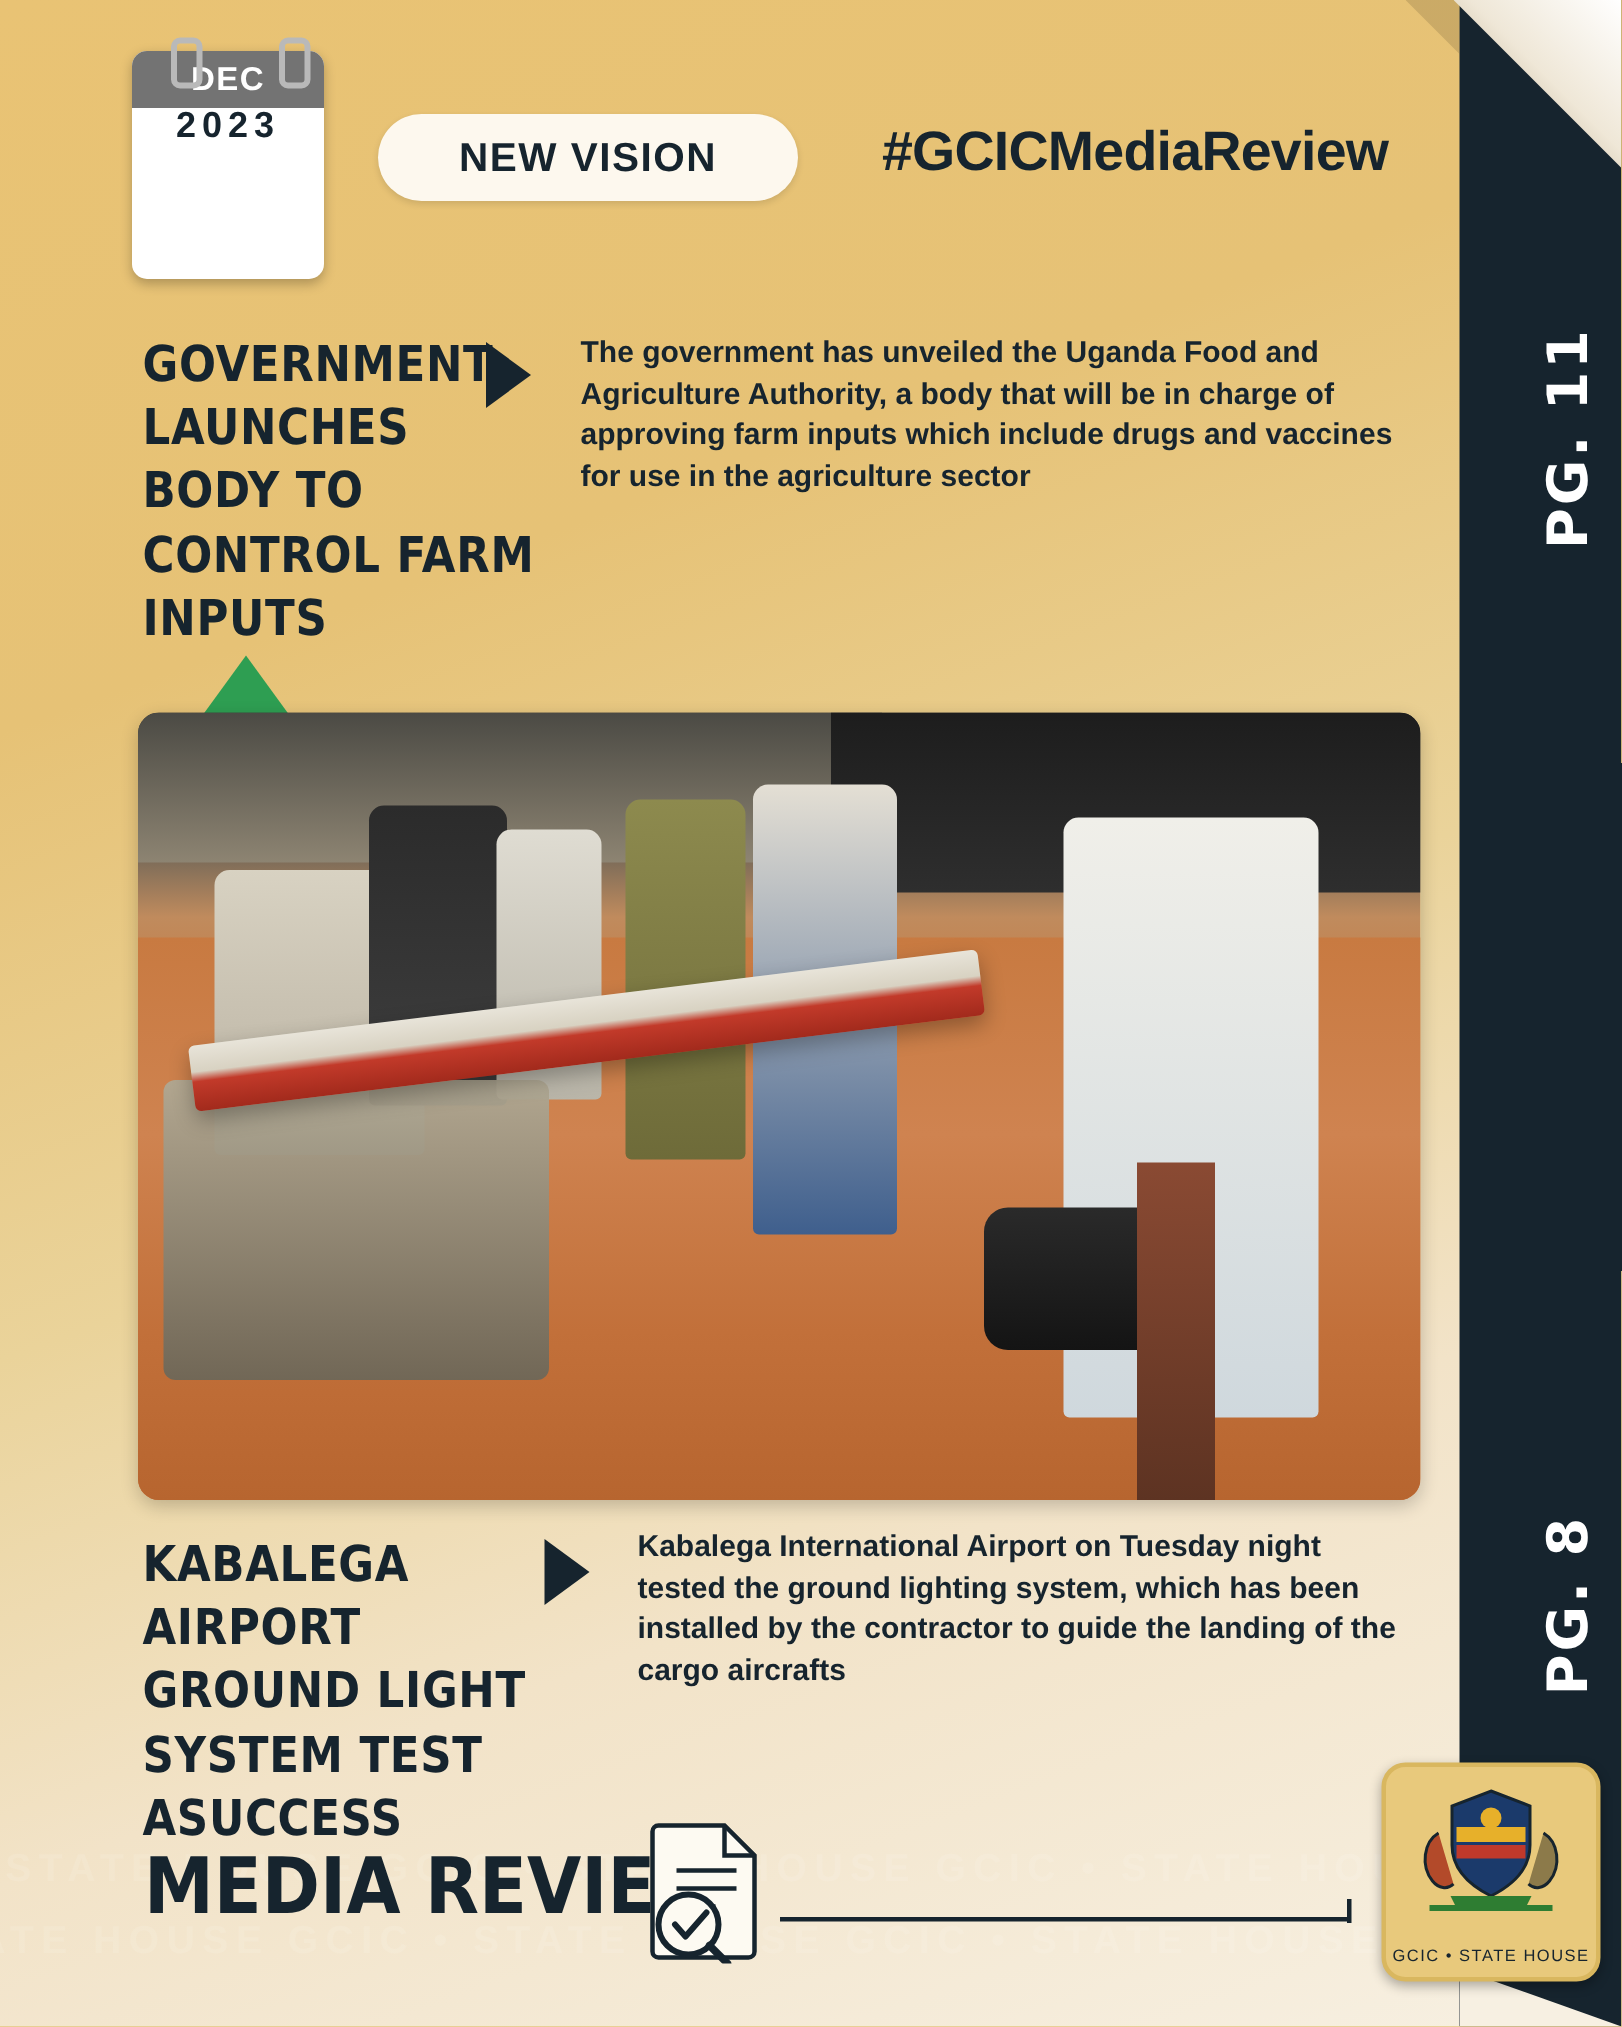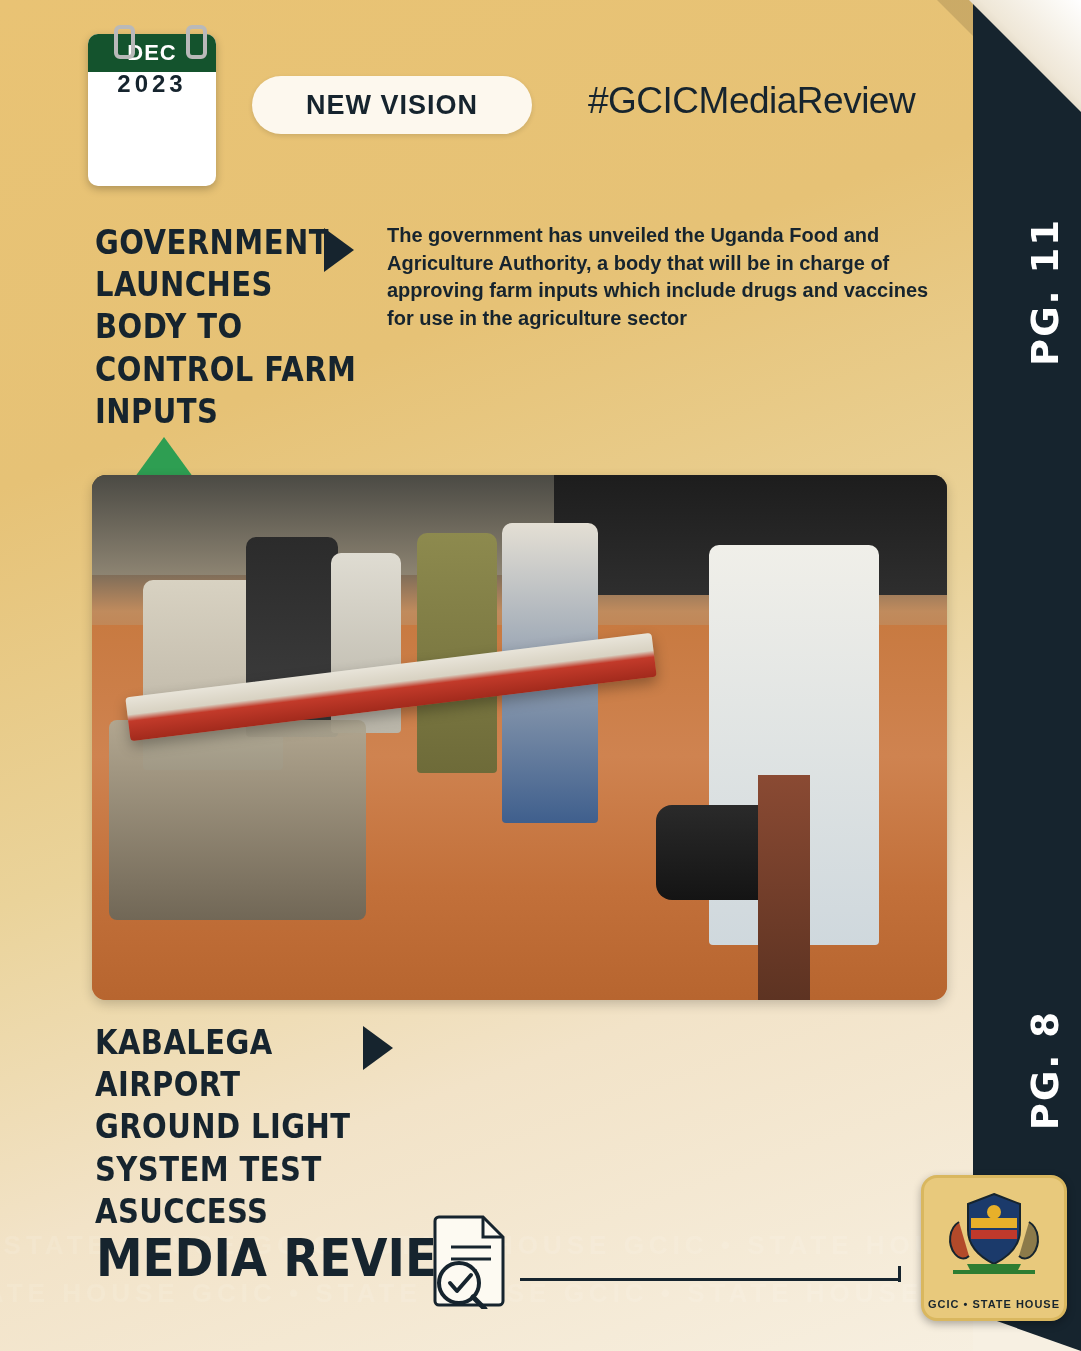--- a/index.html
+++ b/index.html
@@ -56,21 +56,21 @@
   #pg-8{top:1010px;}
 
   
   .calendar{
     position:absolute;left:88px;top:34px;width:128px;height:152px;
     background:#ffffff;border-radius:10px;
     box-shadow:0 3px 8px rgba(0,0,0,.25);
     text-align:center;overflow:hidden;
   }
   .cal-top{
-    height:38px;background:#14532d;color:#fff;font-weight:bold;font-size:22px;
+    height:38px;background:#737373;color:#fff;font-weight:bold;font-size:22px;
     letter-spacing:1px;line-height:38px;
   }
   .cal-day{
     font-size:62px;font-weight:bold;color:#16242e;line-height:70px;margin-top:4px;
     font-family:"DejaVu Sans", sans-serif;
   }
   .cal-year{
     font-size:24px;font-weight:bold;color:#16242e;letter-spacing:4px;margin-top:-2px;
   }
   .cal-ring{
@@ -85,21 +85,21 @@
     position:absolute;left:252px;top:76px;width:280px;height:58px;
     background:#fdf8ee;border-radius:30px;
     display:flex;align-items:center;justify-content:center;
     box-shadow:0 2px 5px rgba(0,0,0,.12);
   }
   .pill span{
     font-weight:bold;font-size:27px;color:#16242e;letter-spacing:1px;
   }
   .hashtag{
     position:absolute;left:588px;top:80px;
-    font-size:37px;font-weight:normal;color:#16242e;letter-spacing:-0.5px;
+    font-size:37px;font-weight:bold;color:#16242e;letter-spacing:-0.5px;
   }
 
   
   .headline{
     position:absolute;
     font-family:"DejaVu Sans", sans-serif;
     font-weight:bold;color:#16242e;
     font-size:33px;line-height:1.28;letter-spacing:0.5px;
     text-transform:uppercase;
     transform:scaleX(0.88);transform-origin:left top;
@@ -193,21 +193,21 @@
 
   
   .badge{
     position:absolute;right:14px;bottom:30px;width:140px;height:140px;
     background:#e8c97c;border-radius:16px;border:3px solid #d9b75f;
     box-shadow:0 3px 8px rgba(0,0,0,.3);
     display:flex;flex-direction:column;align-items:center;justify-content:flex-end;
     overflow:hidden;
   }
   .badge-label{
-    font-size:11px;font-weight:bold;color:#16242e;letter-spacing:1px;margin-bottom:8px;
+    font-size:11px;font-weight:normal;color:#16242e;letter-spacing:1px;margin-bottom:8px;
   }
   .arms{position:absolute;top:10px;left:50%;transform:translateX(-50%);width:110px;height:96px;}
 </style>
 </head>
 <body>
 
 <div class="page">
 
   <div class="watermark">
 
@@ -256,20 +256,21 @@
       <div class="person p6"></div>
       <div class="machine2"></div>
       <div class="machine"></div>
       <div class="tyre"></div>
       <div class="post"></div>
     </div>
   </div>
 
   <div class="headline" id="headline-2">KABALEGA AIRPORT GROUND LIGHT SYSTEM TEST ASUCCESS</div>
   <div class="tri" id="tri-2"></div>
+  <div class="summary" id="summary-2">Kabalega International Airport on Tuesday night tested the ground lighting system, which has been installed by the contractor to guide the landing of the cargo aircrafts</div>
 
   <div class="media-review">MEDIA REVIEW</div>
 
   <svg class="doc-icon" viewBox="0 0 90 96">
     <path d="M14 4 h44 l20 20 v64 a4 4 0 0 1 -4 4 h-60 a4 4 0 0 1 -4 -4 v-80 a4 4 0 0 1 4 -4 z" fill="#fdfaf2" stroke="#16242e" stroke-width="3"></path>
     <path d="M58 4 v20 h20" fill="none" stroke="#16242e" stroke-width="3"></path>
     <line x1="26" y1="34" x2="66" y2="34" stroke="#16242e" stroke-width="3"></line>
     <line x1="26" y1="46" x2="66" y2="46" stroke="#16242e" stroke-width="3"></line>
     <line x1="26" y1="58" x2="52" y2="58" stroke="#16242e" stroke-width="3"></line>
     <circle cx="34" cy="70" r="20" fill="#fdfaf2" stroke="#16242e" stroke-width="4"></circle>

